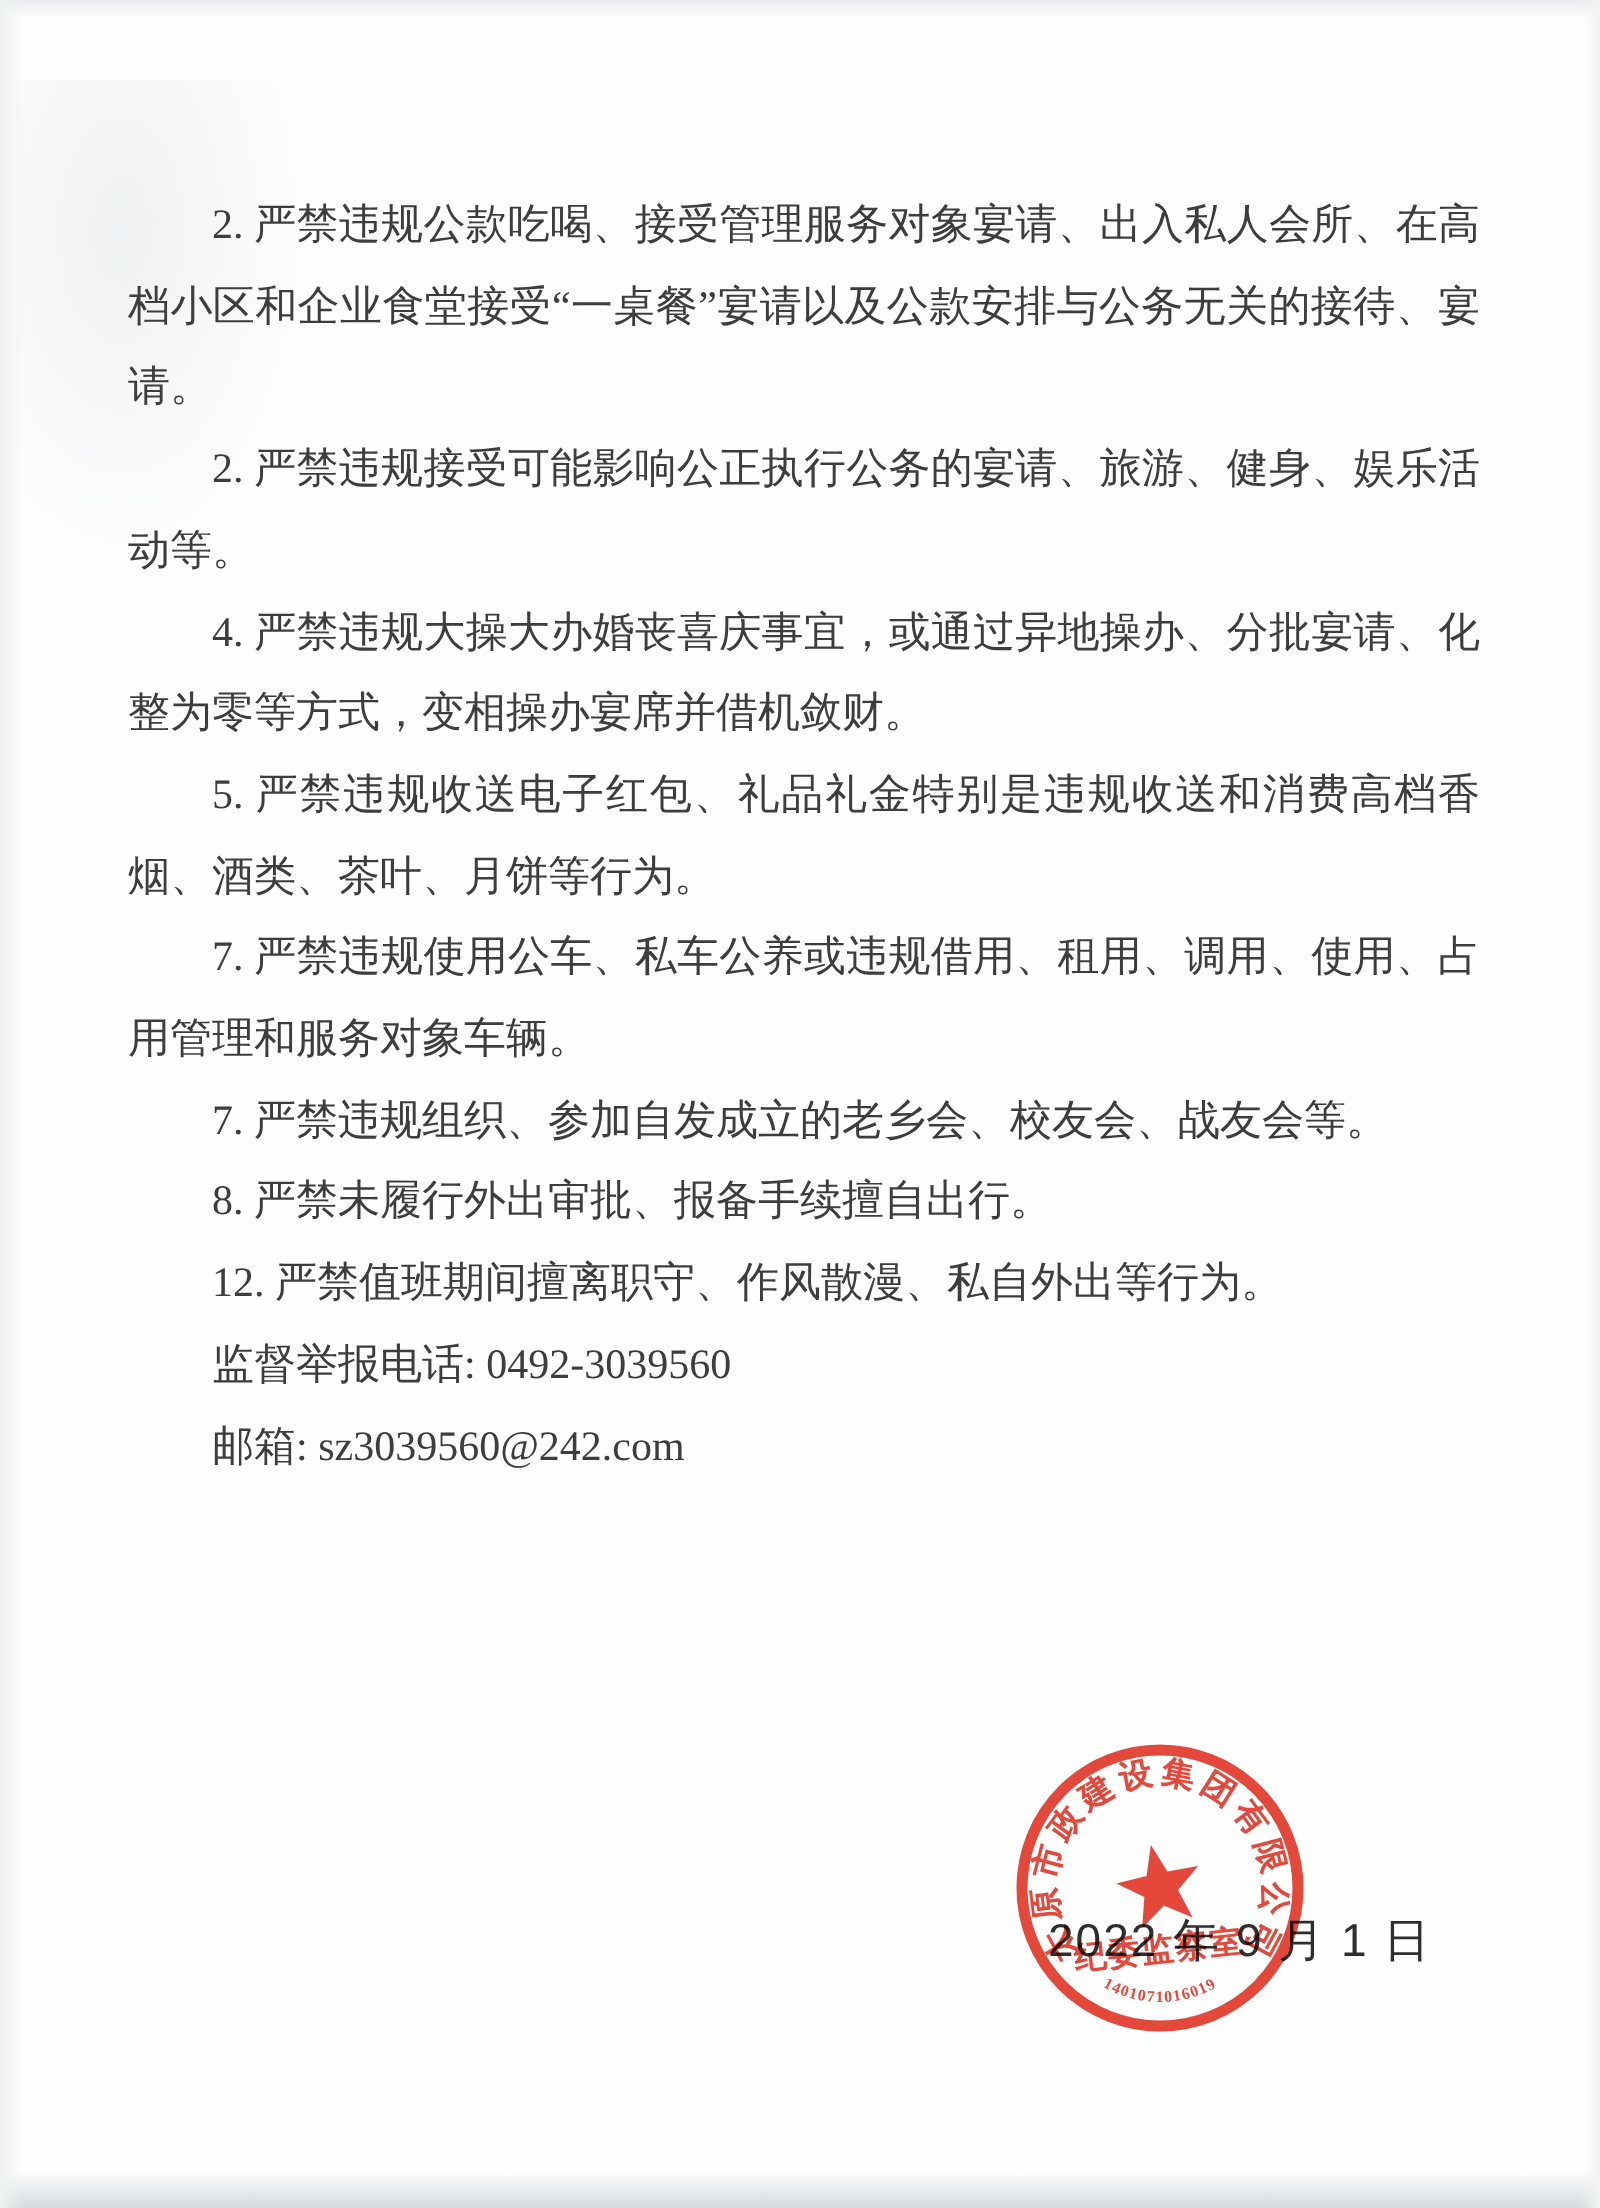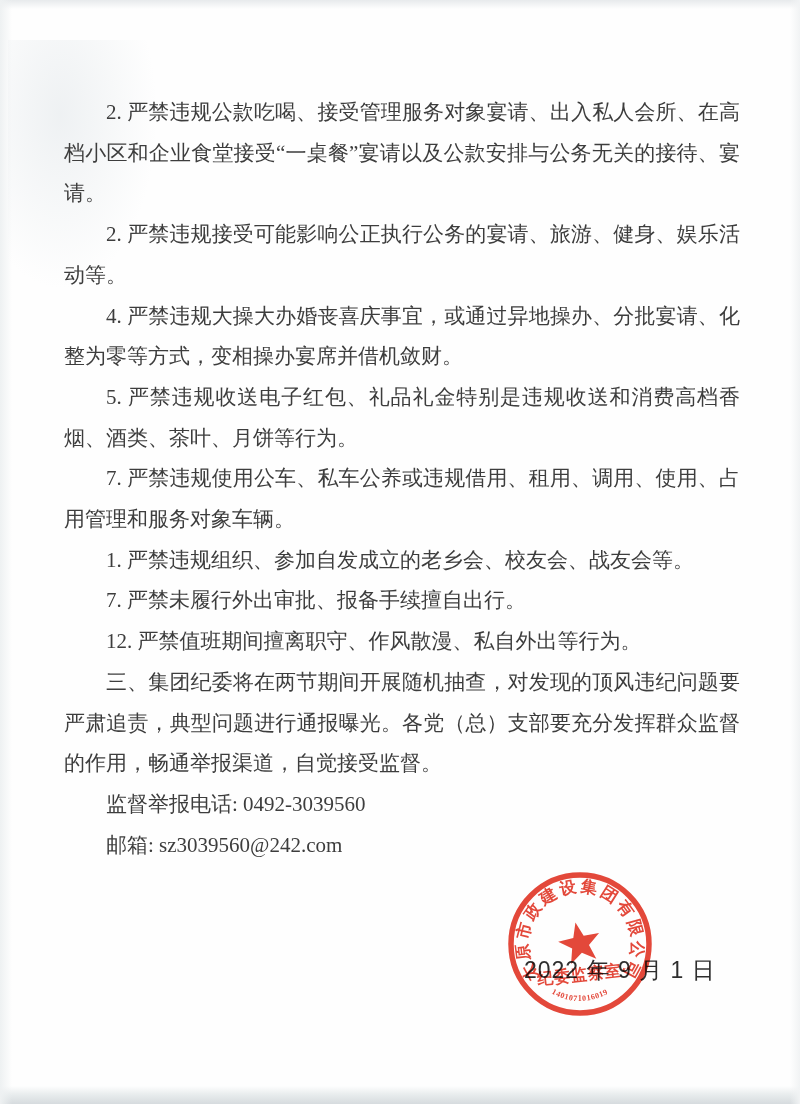--- a/index.html
+++ b/index.html
@@ -57,24 +57,23 @@
   <div class="edge-bottom"></div>
   <div class="edge-left"></div>
   <div class="edge-right"></div>
 
   <main class="content">
     <p>2. 严禁违规公款吃喝、接受管理服务对象宴请、出入私人会所、在高档小区和企业食堂接受“一桌餐”宴请以及公款安排与公务无关的接待、宴请。</p>
     <p>2. 严禁违规接受可能影响公正执行公务的宴请、旅游、健身、娱乐活动等。</p>
     <p>4. 严禁违规大操大办婚丧喜庆事宜，或通过异地操办、分批宴请、化整为零等方式，变相操办宴席并借机敛财。</p>
     <p>5. 严禁违规收送电子红包、礼品礼金特别是违规收送和消费高档香烟、酒类、茶叶、月饼等行为。</p>
     <p>7. 严禁违规使用公车、私车公养或违规借用、租用、调用、使用、占用管理和服务对象车辆。</p>
-    <p>1. 严禁违规组织、参加自发成立的老乡会、校友会、战友会等。</p>
-    <p>7. 严禁未履行外出审批、报备手续擅自出行。</p>
+    <p>7. 严禁违规组织、参加自发成立的老乡会、校友会、战友会等。</p>
+    <p>8. 严禁未履行外出审批、报备手续擅自出行。</p>
     <p>12. 严禁值班期间擅离职守、作风散漫、私自外出等行为。</p>
-    <p>三、集团纪委将在两节期间开展随机抽查，对发现的顶风违纪问题要严肃追责，典型问题进行通报曝光。各党（总）支部要充分发挥群众监督的作用，畅通举报渠道，自觉接受监督。</p>
     <p>监督举报电话: 0492-3039560</p>
     <p>邮箱: sz3039560@242.com</p>
   </main>
 
   <div class="date">2022 年 9 月 1 日</div>
 
   <svg class="seal" viewBox="-80 -80 160 160" xmlns="http://www.w3.org/2000/svg">
     <defs>
       <path id="arc-company" d="M -39.8,33.4 A 52,52 0 1 1 39.8,33.4" fill="none"></path>
       <path id="arc-number" d="M -38.1,42.4 A 57,57 0 0 0 38.1,42.4" fill="none"></path>

